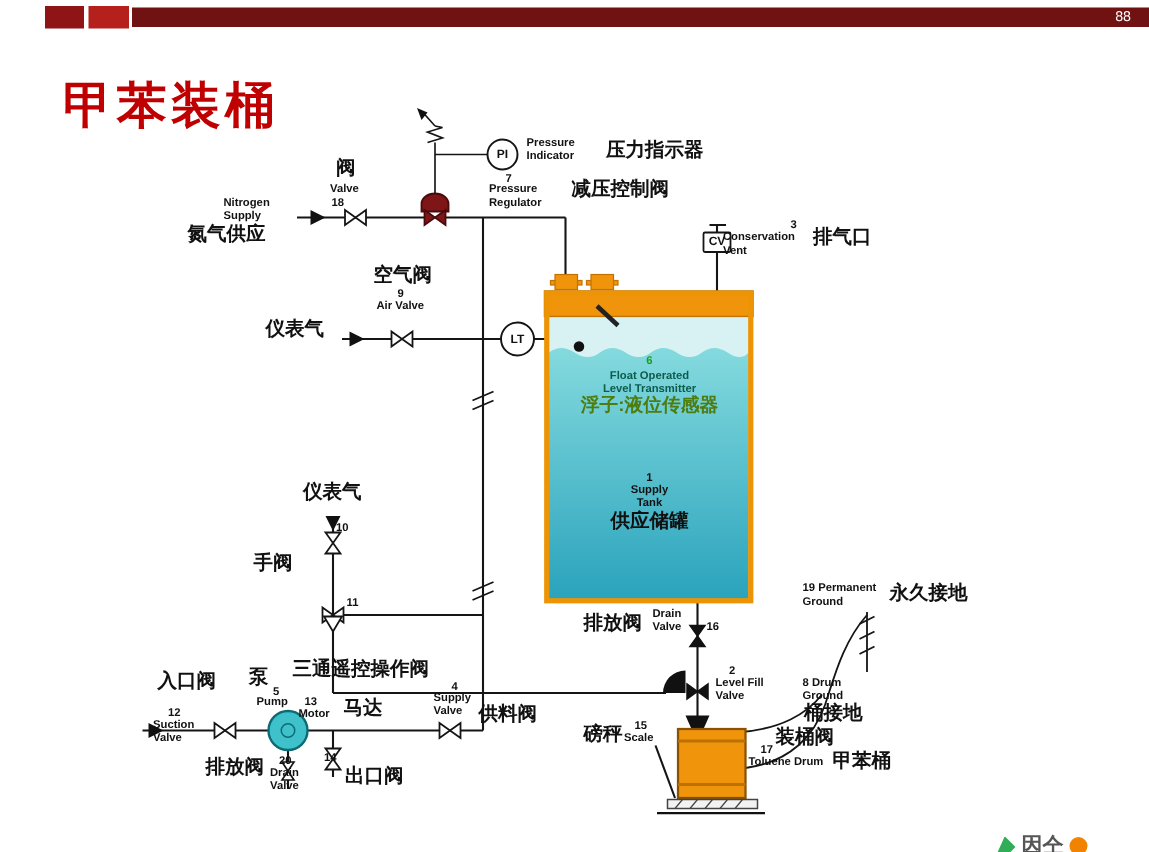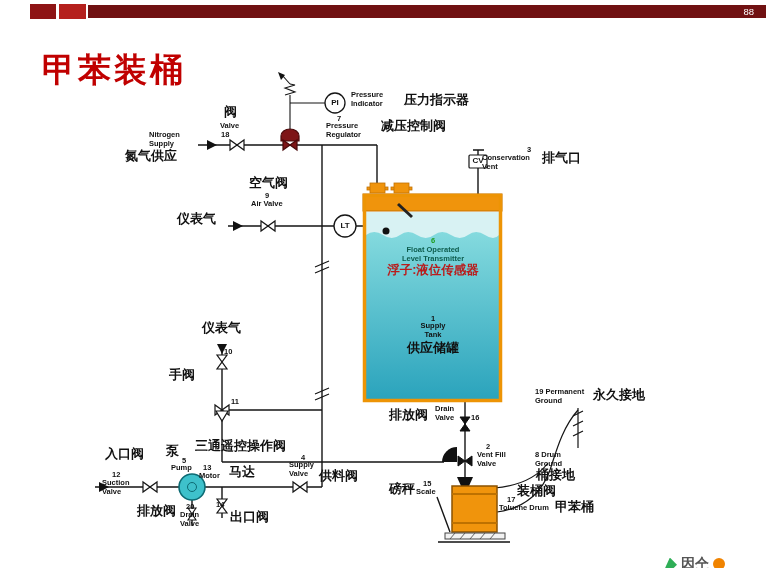--- a/index.html
+++ b/index.html
@@ -23,21 +23,21 @@
   .labels{position:absolute;left:0;top:0;width:766px;height:568px;pointer-events:none;}
   .lbl{position:absolute;white-space:pre-line;line-height:1.15;color:#111;}
   .en{font-size:7.5px;font-weight:700;}
   .num{font-size:7.5px;font-weight:700;}
   .zh{font-size:13px;font-weight:700;}
   .zhm{font-size:12.5px;font-weight:700;}
   .inst{font-size:8px;font-weight:700;}
   .ctr{transform:translate(-50%,-50%);text-align:center;}
   .c-green{color:#1e9c1e;}
   .c-teal{color:#0d5c4d;}
-  .c-navy{color:#b91c1c;}
+  .c-navy{color:#4d7c0f;}
   svg.canvas{position:absolute;left:0;top:0;}
   
   .footer{position:absolute;right:41px;bottom:-5px;display:flex;align-items:center;gap:4px;}
   .leaf{display:inline-block;width:13px;height:13px;background:#2fae57;
         clip-path:polygon(0 100%,45% 0,100% 55%,55% 100%);}
   .ftext{font-weight:bold;font-size:14px;color:#555;}
   .fdot{display:inline-block;width:12px;height:12px;border-radius:50%;background:#f08300;}
 </style>
 </head>
 <body>
@@ -231,21 +231,21 @@
     <div class="lbl num" style="left: 186px; top: 503px;">20</div>
     <div class="lbl en" style="left: 180px; top: 511px;">Drain
 Valve</div>
     <div class="lbl num" style="left: 216px; top: 501px;">14</div>
     <div class="lbl zh" style="left: 230px; top: 510px;">出口阀</div>
     <div class="lbl zh" style="left: 389px; top: 408px;">排放阀</div>
     <div class="lbl en" style="left: 435px; top: 405px;">Drain
 Valve</div>
     <div class="lbl num" style="left: 471px; top: 414px;">16</div>
     <div class="lbl num" style="left: 486px; top: 443px;">2</div>
-    <div class="lbl en" style="left: 477px; top: 451px;">Vent Fill
+    <div class="lbl en" style="left: 477px; top: 451px;">Level Fill
 Valve</div>
     <div class="lbl zh" style="left: 517px; top: 440px; margin-top: 44px;">装桶阀</div>
     <div class="lbl en" style="left: 535px; top: 388px;">19 Permanent
 Ground</div>
     <div class="lbl zh" style="left: 593px; top: 388px;">永久接地</div>
     <div class="lbl en" style="left: 535px; top: 451px;">8 Drum
 Ground</div>
     <div class="lbl zh" style="left: 536px; top: 468px;">桶接地</div>
     <div class="lbl zh" style="left: 389px; top: 482px;">磅秤</div>
     <div class="lbl num" style="left: 423px; top: 480px;">15</div>

